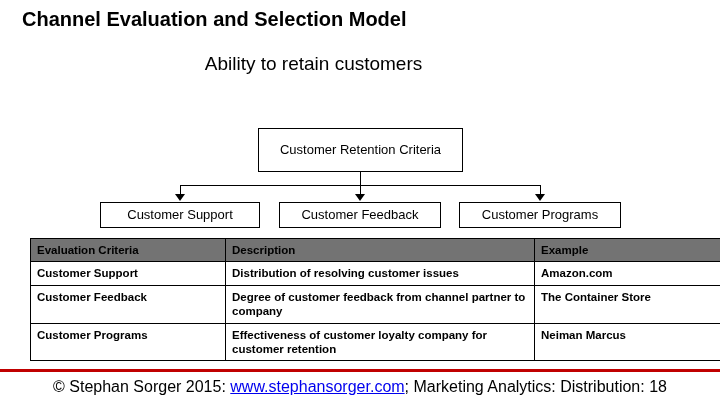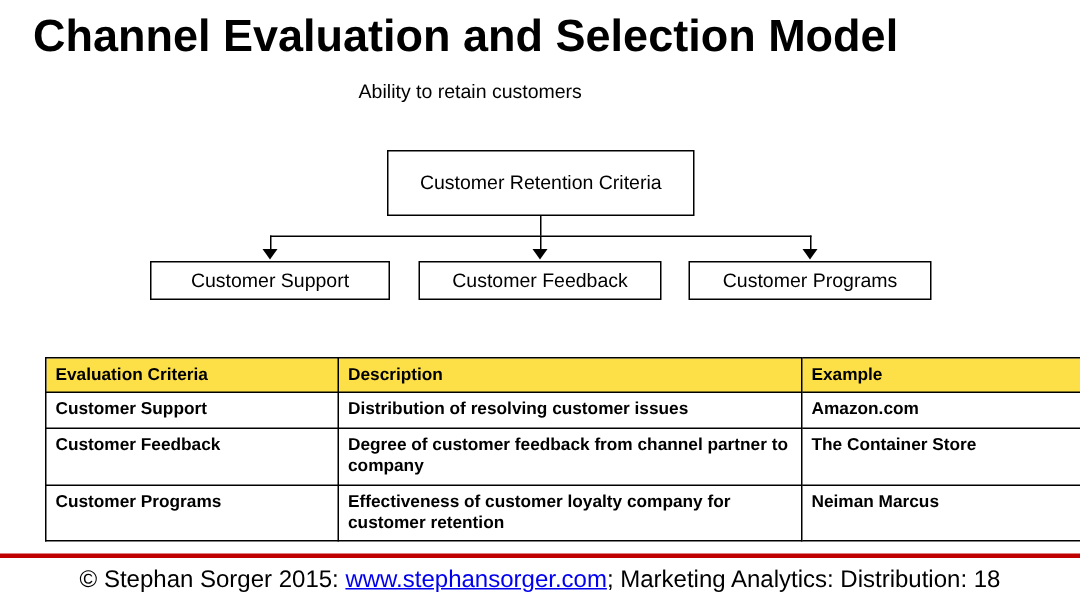--- a/index.html
+++ b/index.html
@@ -16,40 +16,40 @@
   }
   .slide {
     position: relative;
     width: 720px;
     height: 405px;
   }
   .title {
     position: absolute;
     left: 22px;
     top: 8px;
-    font-size: 30px;
+    font-size: 20px;
     font-weight: bold;
     color: #000000;
     letter-spacing: 0px;
     white-space: nowrap;
   }
   .subtitle {
     position: absolute;
     left: 0;
     top: 53px;
     width: 627px;
     text-align: center;
-    font-size: 13px;
+    font-size: 19px;
     color: #000000;
   }
   
   .chart-area {
     position: absolute;
     left: 0;
-    top: 96px;
+    top: 124px;
     width: 720px;
     height: 110px;
   }
   .node {
     position: absolute;
     box-sizing: border-box;
     border: 1px solid #000000;
     background: #ffffff;
     font-size: 13px;
     color: #000000;
@@ -102,21 +102,21 @@
     table-layout: fixed;
   }
   .tbl td, .tbl th {
     border: 1px solid #000000;
     padding: 4px 6px;
     vertical-align: top;
     text-align: left;
     line-height: 1.25;
   }
   .tbl thead td {
-    background: #fde047;
+    background: #737373;
   }
   .tbl tbody td {
     background: #ffffff;
   }
   .col-a { width: 182px; }
   .col-b { width: 296px; margin-left: 36px; }
   .col-c { width: 176px; }
 
   
   .footer-rule {

